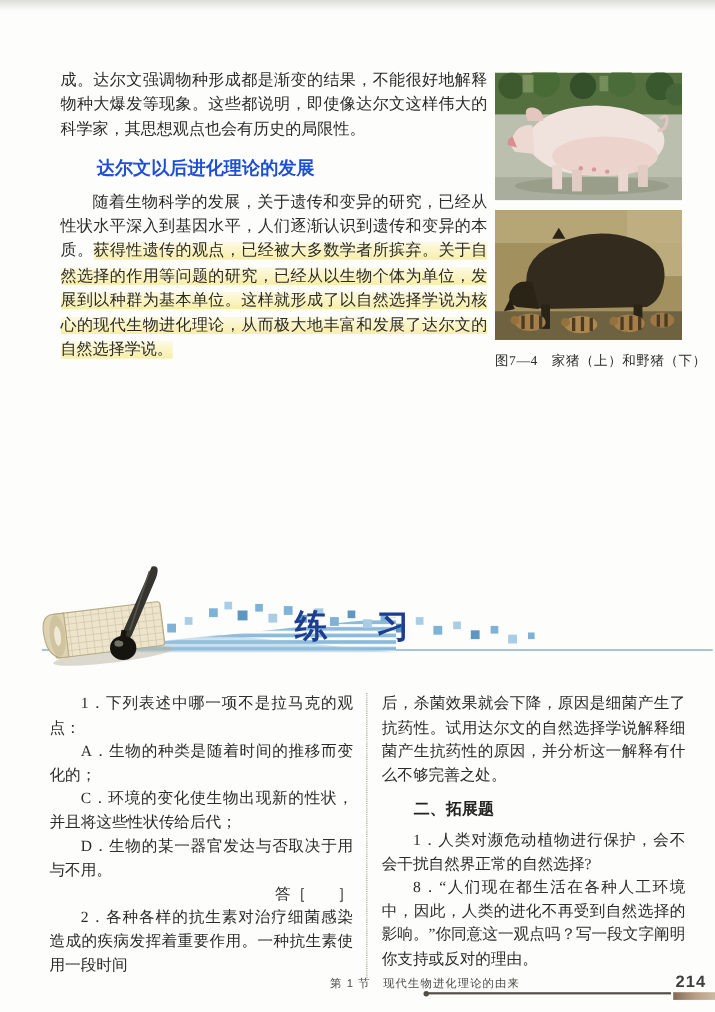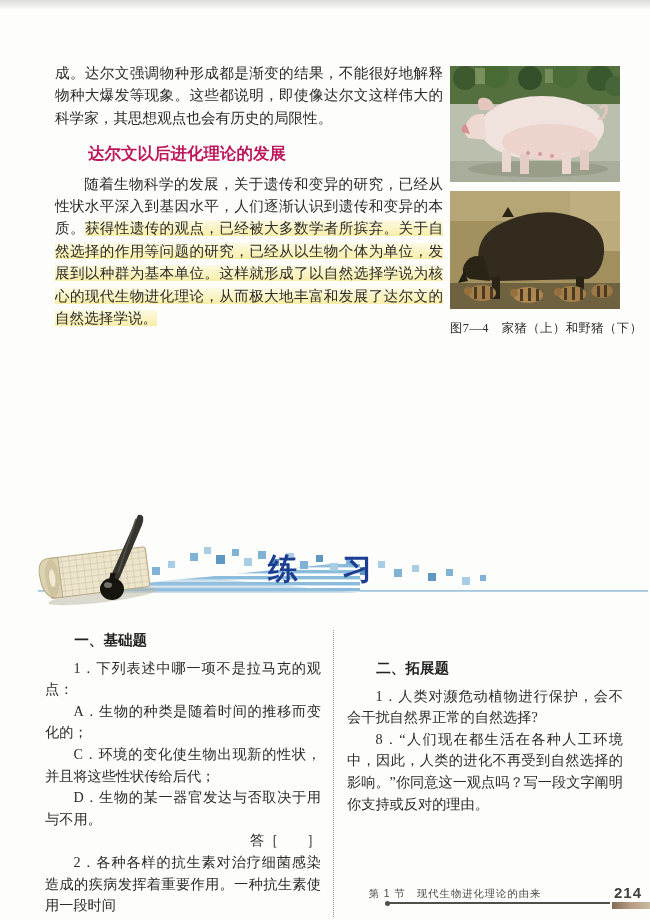--- a/index.html
+++ b/index.html
@@ -26,21 +26,21 @@
     font-style:italic;
     color:#33322e;
     letter-spacing:0.5px;
   }
   .section-heading{
     margin:13px 0 8px 0;
     text-indent:2em;
     font-family:"Liberation Sans", sans-serif;
     font-weight:bold;
     font-size:16.5px;
-    color:#be185d;
+    color:#1d4ed8;
   }
   .hl{
     background:linear-gradient(to bottom, rgba(250,240,160,0.25), rgba(247,233,140,0.75));
   }
   
   .figure-col{
     position:absolute;left:450px;top:66px;width:203px;
   }
   .photo{display:block;border:0;}
   .photo + .photo{margin-top:9px;}
@@ -69,35 +69,35 @@
     display:flex;
     font-size:14.2px;line-height:21.6px;text-align:justify;
   }
   .ex-col-left{width:276px;padding-right:12px;}
   .ex-col-right{width:276px;padding-left:13px;border-left:1px dotted #9b9b93;}
   .ex-heading{
     font-family:"Liberation Sans", sans-serif;
     font-weight:bold;font-size:14.6px;
     text-indent:2em;margin:0 0 6px 0;color:#222;
   }
-  .ex-heading.mid{margin-top:28px;margin-bottom:6px;}
+  .ex-heading.mid{margin-top:10px;margin-bottom:6px;}
   .ex-item{margin:0;text-indent:2em;}
   .answer-line{margin:0;text-align:right;text-indent:0;}
   
   .footer-rule{
     position:absolute;left:388px;top:902px;width:222px;height:2px;
     background:#504f47;
   }
   .footer-rule::before{
     content:"";position:absolute;left:-3px;top:-1px;width:5px;height:5px;border-radius:50%;
     background:#504f47;
   }
   .footer-text{
     position:absolute;top:887px;left:300px;width:310px;
-    text-align:center;
+    text-align:left;
     font-family:"Liberation Sans", sans-serif;
     font-size:10.3px;color:#4a4a44;letter-spacing:1px;
   }
   .footer-pagenum{
     position:absolute;top:884px;left:614px;width:36px;
     font-family:"Liberation Sans", sans-serif;
     font-weight:bold;font-size:15px;color:#3f3f3b;letter-spacing:1px;
   }
   .footer-accent{
     position:absolute;left:612px;top:902px;width:38px;height:7px;
@@ -242,29 +242,29 @@
         <ellipse cx="112" cy="86" rx="12" ry="11" fill="#15140f"></ellipse>
         <ellipse cx="108" cy="82" rx="4" ry="3" fill="#8a887e" opacity=".8"></ellipse>
         <path d="M113 70 L111 80" stroke="#15140f" stroke-width="5"></path>
       </g>
     </svg>
     <div class="banner-title">练 习</div>
   </div>
 
   <div class="exercises">
     <div class="ex-col-left">
-      <p class="ex-heading">一、基础题</p>
       <p class="ex-item">1．下列表述中哪一项不是拉马克的观点：</p>
       <p class="ex-item">A．生物的种类是随着时间的推移而变化的；</p>
       <p class="ex-item">C．环境的变化使生物出现新的性状，并且将这些性状传给后代；</p>
       <p class="ex-item">D．生物的某一器官发达与否取决于用与不用。</p>
       <p class="ex-item answer-line">答［　　］</p>
       <p class="ex-item">2．各种各样的抗生素对治疗细菌感染造成的疾病发挥着重要作用。一种抗生素使用一段时间</p>
     </div>
     <div class="ex-col-right">
+      <p class="ex-item" style="text-indent:0;">后，杀菌效果就会下降，原因是细菌产生了抗药性。试用达尔文的自然选择学说解释细菌产生抗药性的原因，并分析这一解释有什么不够完善之处。</p>
       <p class="ex-heading mid">二、拓展题</p>
       <p class="ex-item">1．人类对濒危动植物进行保护，会不会干扰自然界正常的自然选择?</p>
       <p class="ex-item">8．“人们现在都生活在各种人工环境中，因此，人类的进化不再受到自然选择的影响。”你同意这一观点吗？写一段文字阐明你支持或反对的理由。</p>
     </div>
   </div>
 
   <div class="footer-text">第 1 节　现代生物进化理论的由来</div>
   <div class="footer-rule"></div>
   <div class="footer-pagenum">214</div>
   <div class="footer-accent"></div>

